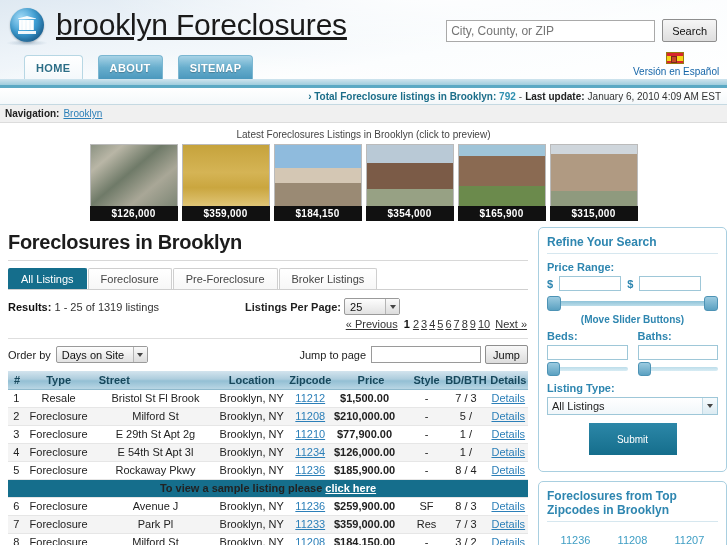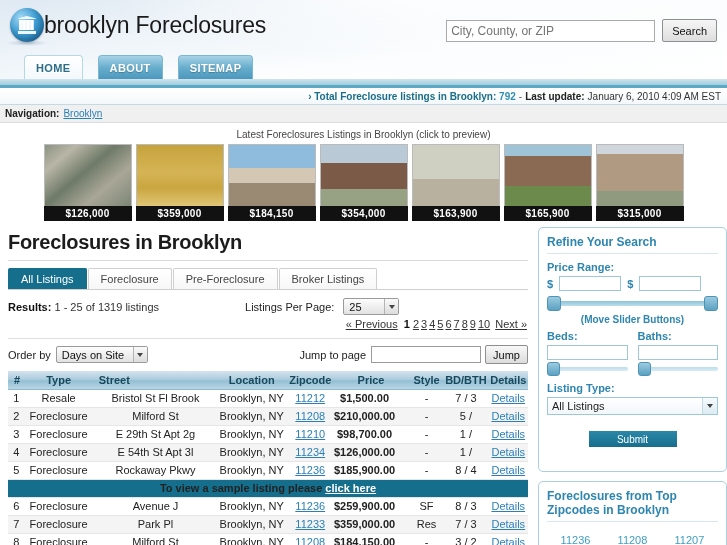--- a/index.html
+++ b/index.html
@@ -48,24 +48,26 @@
   .logo-globe:after{
     content:"";
     position:absolute; left:9px; top:12px; width:16px; height:10px;
     background: repeating-linear-gradient(to right, rgba(255,255,255,.95) 0 2px, rgba(63,159,212,.0) 2px 4px);
   }
   .logo-shadow{
     position:absolute; left:6px; top:40px; width:42px; height:6px;
     background: radial-gradient(ellipse at center, rgba(120,150,175,.45), rgba(255,255,255,0) 70%);
   }
   .brand-title {
-    font-size: 23px;
+    margin-left: 12px;
+    font-size: 30px;
     color: #1a1a1a;
     letter-spacing: -0.2px;
     white-space: nowrap;
+    text-decoration: underline;
   }
 
   .search-area { position: absolute; right: 10px; top: 19px; display: flex; align-items: flex-end; }
   .search-input {
     width: 209px; height: 22px;
     border: 1px solid #a9a9a9;
     padding: 1px 4px;
     font-family: "Liberation Sans", sans-serif;
     font-size: 12px;
     color: #222;
@@ -221,21 +223,21 @@
     color: #ffffff;
   }
 
   .results-bar {
     display: flex; align-items: center;
     padding: 8px 0 2px;
     font-size: 11px;
   }
   .results-text b { color: #111; }
   .lpp { margin-left: 86px; display: flex; align-items: center; }
-  .lpp-label { font-weight: normal; color: #222; margin-right: 9px; }
+  .lpp-label { font-weight: bold; color: #222; margin-right: 3px; }
   .select-box {
     display: inline-flex; align-items: center;
     height: 17px;
     border: 1px solid #9a9a9a;
     background: linear-gradient(to bottom,#fdfdfd,#e2e2e2);
     border-radius: 2px;
     font-size: 11px;
     color: #111;
     cursor: pointer;
     padding-left: 5px;
@@ -363,22 +365,22 @@
     background: linear-gradient(to bottom,#ffffff,#f1f7fa);
     font-size: 11px; color: #222;
     display: flex; align-items: center; justify-content: space-between;
     padding-left: 4px;
     cursor: pointer;
     margin-bottom: 6px;
   }
   .sel-wide .arrow { width: 15px; height: 16px; border-left: 1px solid #c3dae5;
     background: linear-gradient(to bottom,#f7fbfd,#dcebf2); display:flex; align-items:center; justify-content:center; }
   .submit-btn {
-    display: block; margin: 16px auto;
-    width: 88px; height: 16px;
+    display: block; margin: 8px auto;
+    width: 88px; height: 32px;
     background: linear-gradient(to bottom,#2c87a8,#156e8c);
     color: #fff; font-size: 10px; border: none;
     cursor: pointer;
     font-family: "Liberation Sans", sans-serif;
   }
   .zip-grid { display: flex; flex-wrap: wrap; padding-top: 3px; }
   .zip-grid a {
     width: 33.33%;
     text-align: center;
     color: #3f9ec4;
@@ -397,20 +399,24 @@
       <div class="logo-globe"></div>
       <div class="brand-title">brooklyn Foreclosures</div>
     </div>
     <div class="logo-shadow"></div>
 
     <div class="search-area">
       <input class="search-input" type="text" placeholder="City, County, or ZIP" style="">
       <button class="search-btn">Search</button>
     </div>
 
+    <div class="lang-area">
+      <div class="flag"></div>
+      <a class="lang-link" href="#">Versión en Español</a>
+    </div>
 
     <div class="tabs-nav">
       <div class="nav-tab active">HOME</div>
       <div class="nav-tab inactive">ABOUT</div>
       <div class="nav-tab inactive">SITEMAP</div>
     </div>
   </div>
 
   <div class="infobar">
     <span class="tm">›</span>&nbsp;<span class="tm">Total Foreclosure listings in Brooklyn:</span>&nbsp;<span class="num">792</span><span class="sep">-</span><span class="lu">Last update:</span><span class="ludate">January 6, 2010 4:09 AM EST</span>
@@ -431,24 +437,20 @@
       <div class="img t1"></div>
       <div class="price">$359,000</div>
     </div>
     <div class="thumb">
       <div class="img t2"></div>
       <div class="price">$184,150</div>
     </div>
     <div class="thumb">
       <div class="img t3"></div>
       <div class="price">$354,000</div>
-    </div>
-    <div class="thumb">
-      <div class="img t4"></div>
-      <div class="price">$163,900</div>
     </div>
     <div class="thumb">
       <div class="img t5"></div>
       <div class="price">$165,900</div>
     </div>
     <div class="thumb">
       <div class="img t6"></div>
       <div class="price">$315,000</div>
     </div>
   </div>
@@ -541,21 +543,21 @@
             <td>-</td>
             <td>5 /</td>
             <td class="details"><a href="#">Details</a></td>
           </tr>
           <tr>
             <td>3</td>
             <td>Foreclosure</td>
             <td class="street">E 29th St Apt 2g</td>
             <td>Brooklyn, NY</td>
             <td class="zip"><a href="#">11210</a></td>
-            <td class="price">$98,700.00</td>
+            <td class="price">$77,900.00</td>
             <td>-</td>
             <td>1 /</td>
             <td class="details"><a href="#">Details</a></td>
           </tr>
           <tr>
             <td>4</td>
             <td>Foreclosure</td>
             <td class="street">E 54th St Apt 3l</td>
             <td>Brooklyn, NY</td>
             <td class="zip"><a href="#">11234</a></td>

